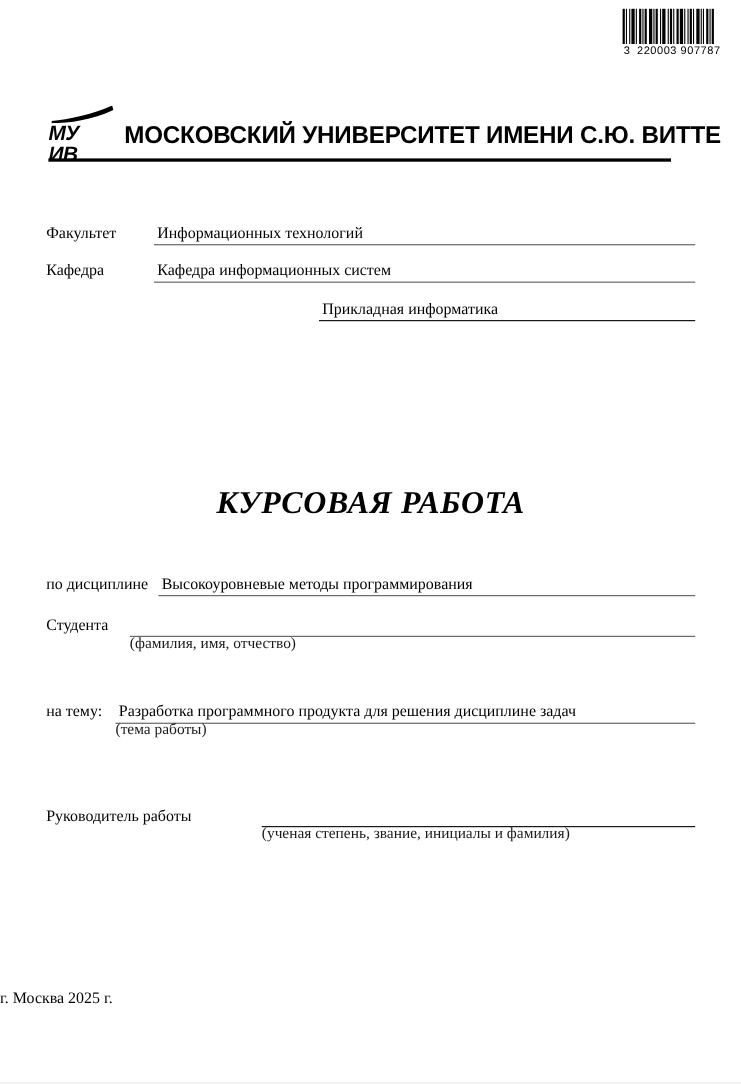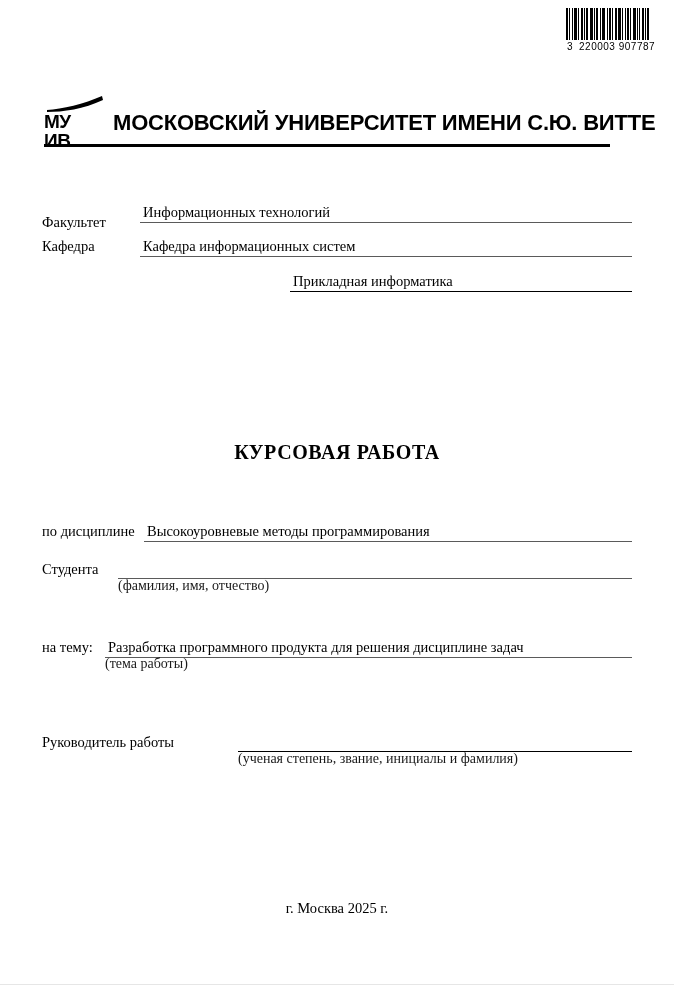--- a/index.html
+++ b/index.html
@@ -80,21 +80,21 @@
   .logo-letters {
     position: absolute;
     left: 0;
     top: 16px;
     font-family: "Liberation Sans", "DejaVu Sans", sans-serif;
     font-weight: 700;
     font-size: 19px;
     line-height: 19px;
     letter-spacing: -0.5px;
   }
-  .logo-letters span { display: block; }
+  .logo-letters span { display: block; font-style: italic; }
 
   .brand-name {
     position: absolute;
     left: 69px;
     top: 16px;
     font-family: "Liberation Sans", "DejaVu Sans", sans-serif;
     font-weight: 700;
     font-size: 22px;
     line-height: 22px;
     letter-spacing: -0.2px;
@@ -138,31 +138,31 @@
   }
 
   
   .doc-title {
     position: absolute;
     left: 0;
     top: 441px;
     width: 674px;
     text-align: center;
     font-weight: 700;
-    font-size: 20px;
+    font-size: 29px;
     letter-spacing: 0.6px;
+    font-style: italic;
   }
 
   
   .footer-city {
     position: absolute;
     left: 0;
     top: 900px;
     width: 674px;
-    text-align: center;
     font-size: 14.5px;
   }
 </style>
 </head>
 <body>
 
 <div class="page">
 
   <div class="barcode-block">
     <div class="barcode-bars">
@@ -237,21 +237,21 @@
       <div class="logo-letters">
         <span>МУ</span>
         <span>ИВ</span>
       </div>
     </div>
 
     <div class="brand-name">МОСКОВСКИЙ УНИВЕРСИТЕТ ИМЕНИ С.Ю. ВИТТЕ</div>
   </div>
   <div class="brand-rule"></div>
 
-  <div class="field-label" style="left:42px; top:203px;margin-top:10px;">Факультет</div>
+  <div class="field-label" style="left:42px; top:203px;">Факультет</div>
   <div class="field-value" style="left:143px; top:203px;">Информационных технологий</div>
   <div class="rule" style="left:140px; top:222px; width:492px;"></div>
 
   <div class="field-label" style="left:42px; top:237px;">Кафедра</div>
   <div class="field-value" style="left:143px; top:237px;">Кафедра информационных систем</div>
   <div class="rule" style="left:140px; top:256px; width:492px;"></div>
 
   <div class="field-value" style="left:293px; top:272px;">Прикладная информатика</div>
   <div class="rule dark" style="left:290px; top:291px; width:342px;"></div>
 

